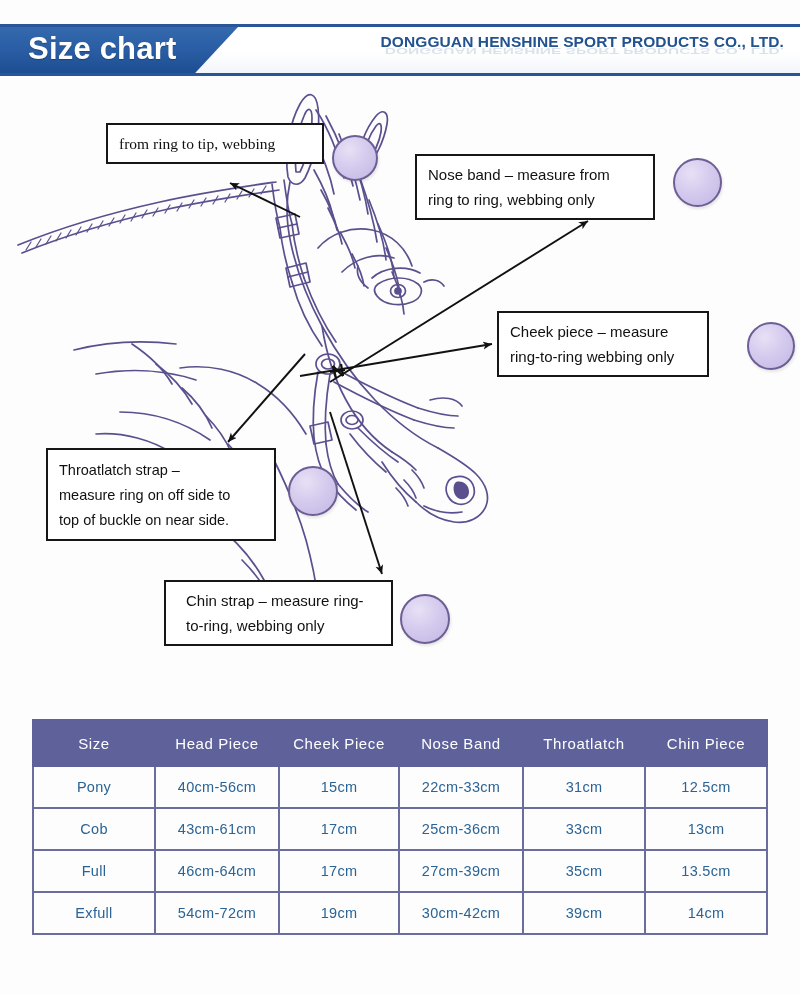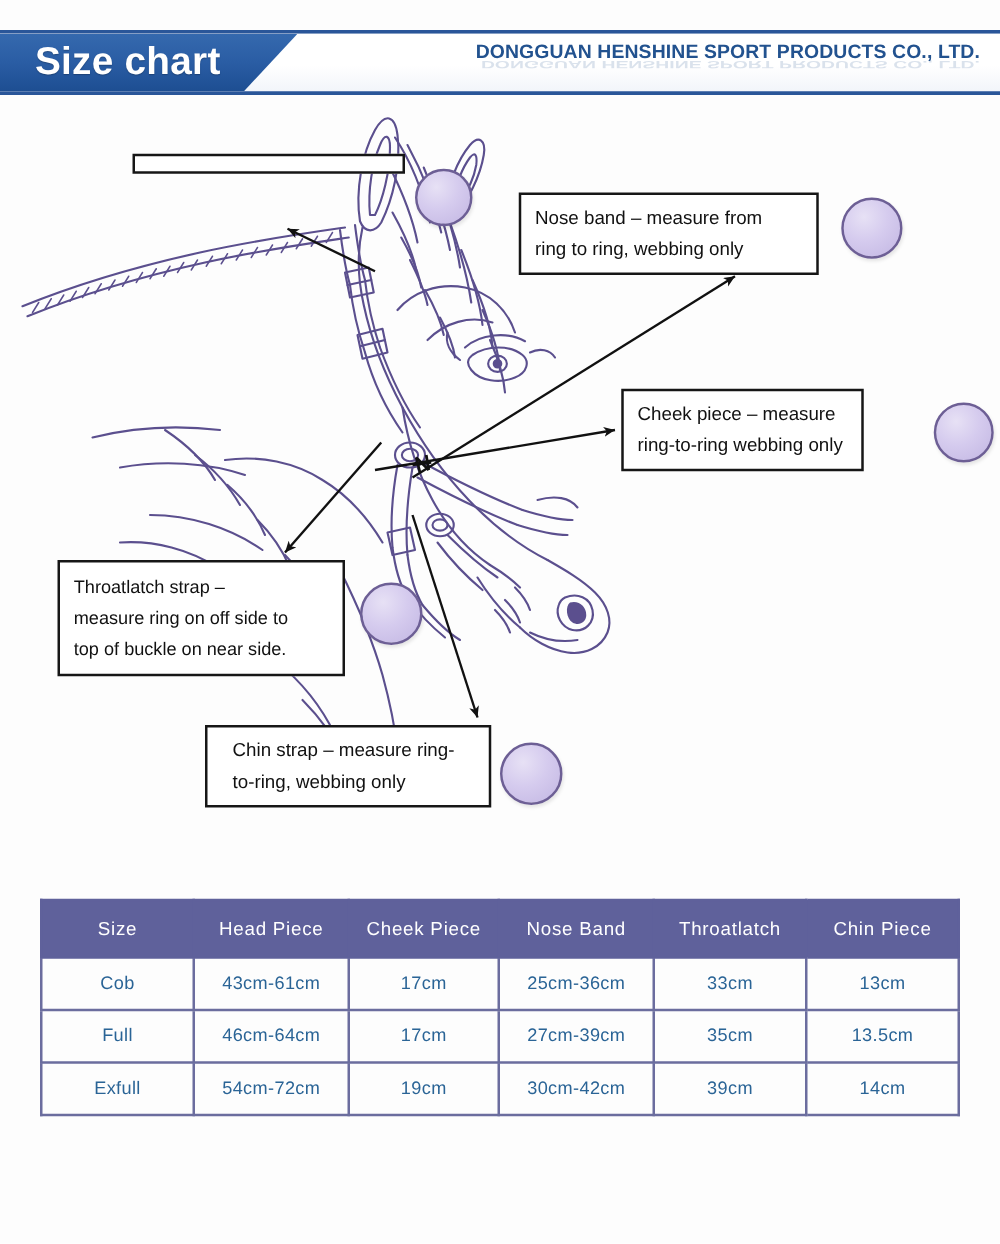--- a/index.html
+++ b/index.html
@@ -121,21 +121,21 @@
   }
   .callout.serif {
     font-family: "Liberation Serif", serif;
   }
   .callout.sans {
     font-family: "Liberation Sans", sans-serif;
   }
 
   #co-head   { left: 106px; top: 41px;  width: 218px; font-size: 15.5px; line-height: 25px; }
   #co-nose   { left: 415px; top: 72px;  width: 240px; font-size: 15px;   line-height: 25px; }
-  #co-cheek  { left: 497px; top: 229px; width: 194px; font-size: 15px;   line-height: 25px; }
+  #co-cheek  { left: 497px; top: 229px; width: 212px; font-size: 15px;   line-height: 25px; }
   #co-throat { left: 46px;  top: 366px; width: 230px; font-size: 14.5px; line-height: 25px; padding-top: 8px; }
   #co-chin   { left: 164px; top: 498px; width: 229px; font-size: 15px;   line-height: 25px; padding-left: 20px; }
 
   
   .dot {
     position: absolute;
     border-radius: 50%;
     background: radial-gradient(circle at 36% 30%, #e7e1f5 0%, #d5cbee 45%, #c2b6e2 100%);
     border: 2px solid #6d5f95;
     box-shadow: 1px 2px 3px rgba(0,0,0,0.10);
@@ -360,20 +360,21 @@
       <g stroke="#111111" stroke-width="1.9" fill="none">
         <line x1="300" y1="135" x2="230" y2="101" marker-end="url(#ah)"></line>
         <line x1="330" y1="300" x2="588" y2="139" marker-end="url(#ah)"></line>
         <line x1="300" y1="294" x2="492" y2="262" marker-end="url(#ah)"></line>
         <line x1="305" y1="272" x2="228" y2="360" marker-end="url(#ah)"></line>
         <line x1="330" y1="330" x2="382" y2="492" marker-end="url(#ah)"></line>
       </g>
     </svg>
 
     <div class="callout serif" id="co-head">
+      <span class="ln">from ring to tip, webbing</span>
     </div>
 
     <div class="callout sans" id="co-nose">
       <span class="ln">Nose band – measure from</span>
       <span class="ln">ring to ring,  webbing  only</span>
     </div>
 
     <div class="callout sans" id="co-cheek">
       <span class="ln">Cheek piece – measure</span>
       <span class="ln">ring-to-ring webbing only</span>
@@ -411,20 +412,28 @@
       <tr>
         <th>Size</th>
         <th>Head Piece</th>
         <th>Cheek Piece</th>
         <th>Nose Band</th>
         <th>Throatlatch</th>
         <th>Chin Piece</th>
       </tr>
     </thead>
     <tbody>
+      <tr>
+        <td>Pony</td>
+        <td>40cm-56cm</td>
+        <td>15cm</td>
+        <td>22cm-33cm</td>
+        <td>31cm</td>
+        <td>12.5cm</td>
+      </tr>
       <tr>
         <td>Cob</td>
         <td>43cm-61cm</td>
         <td>17cm</td>
         <td>25cm-36cm</td>
         <td>33cm</td>
         <td>13cm</td>
       </tr>
       <tr>
         <td>Full</td>

